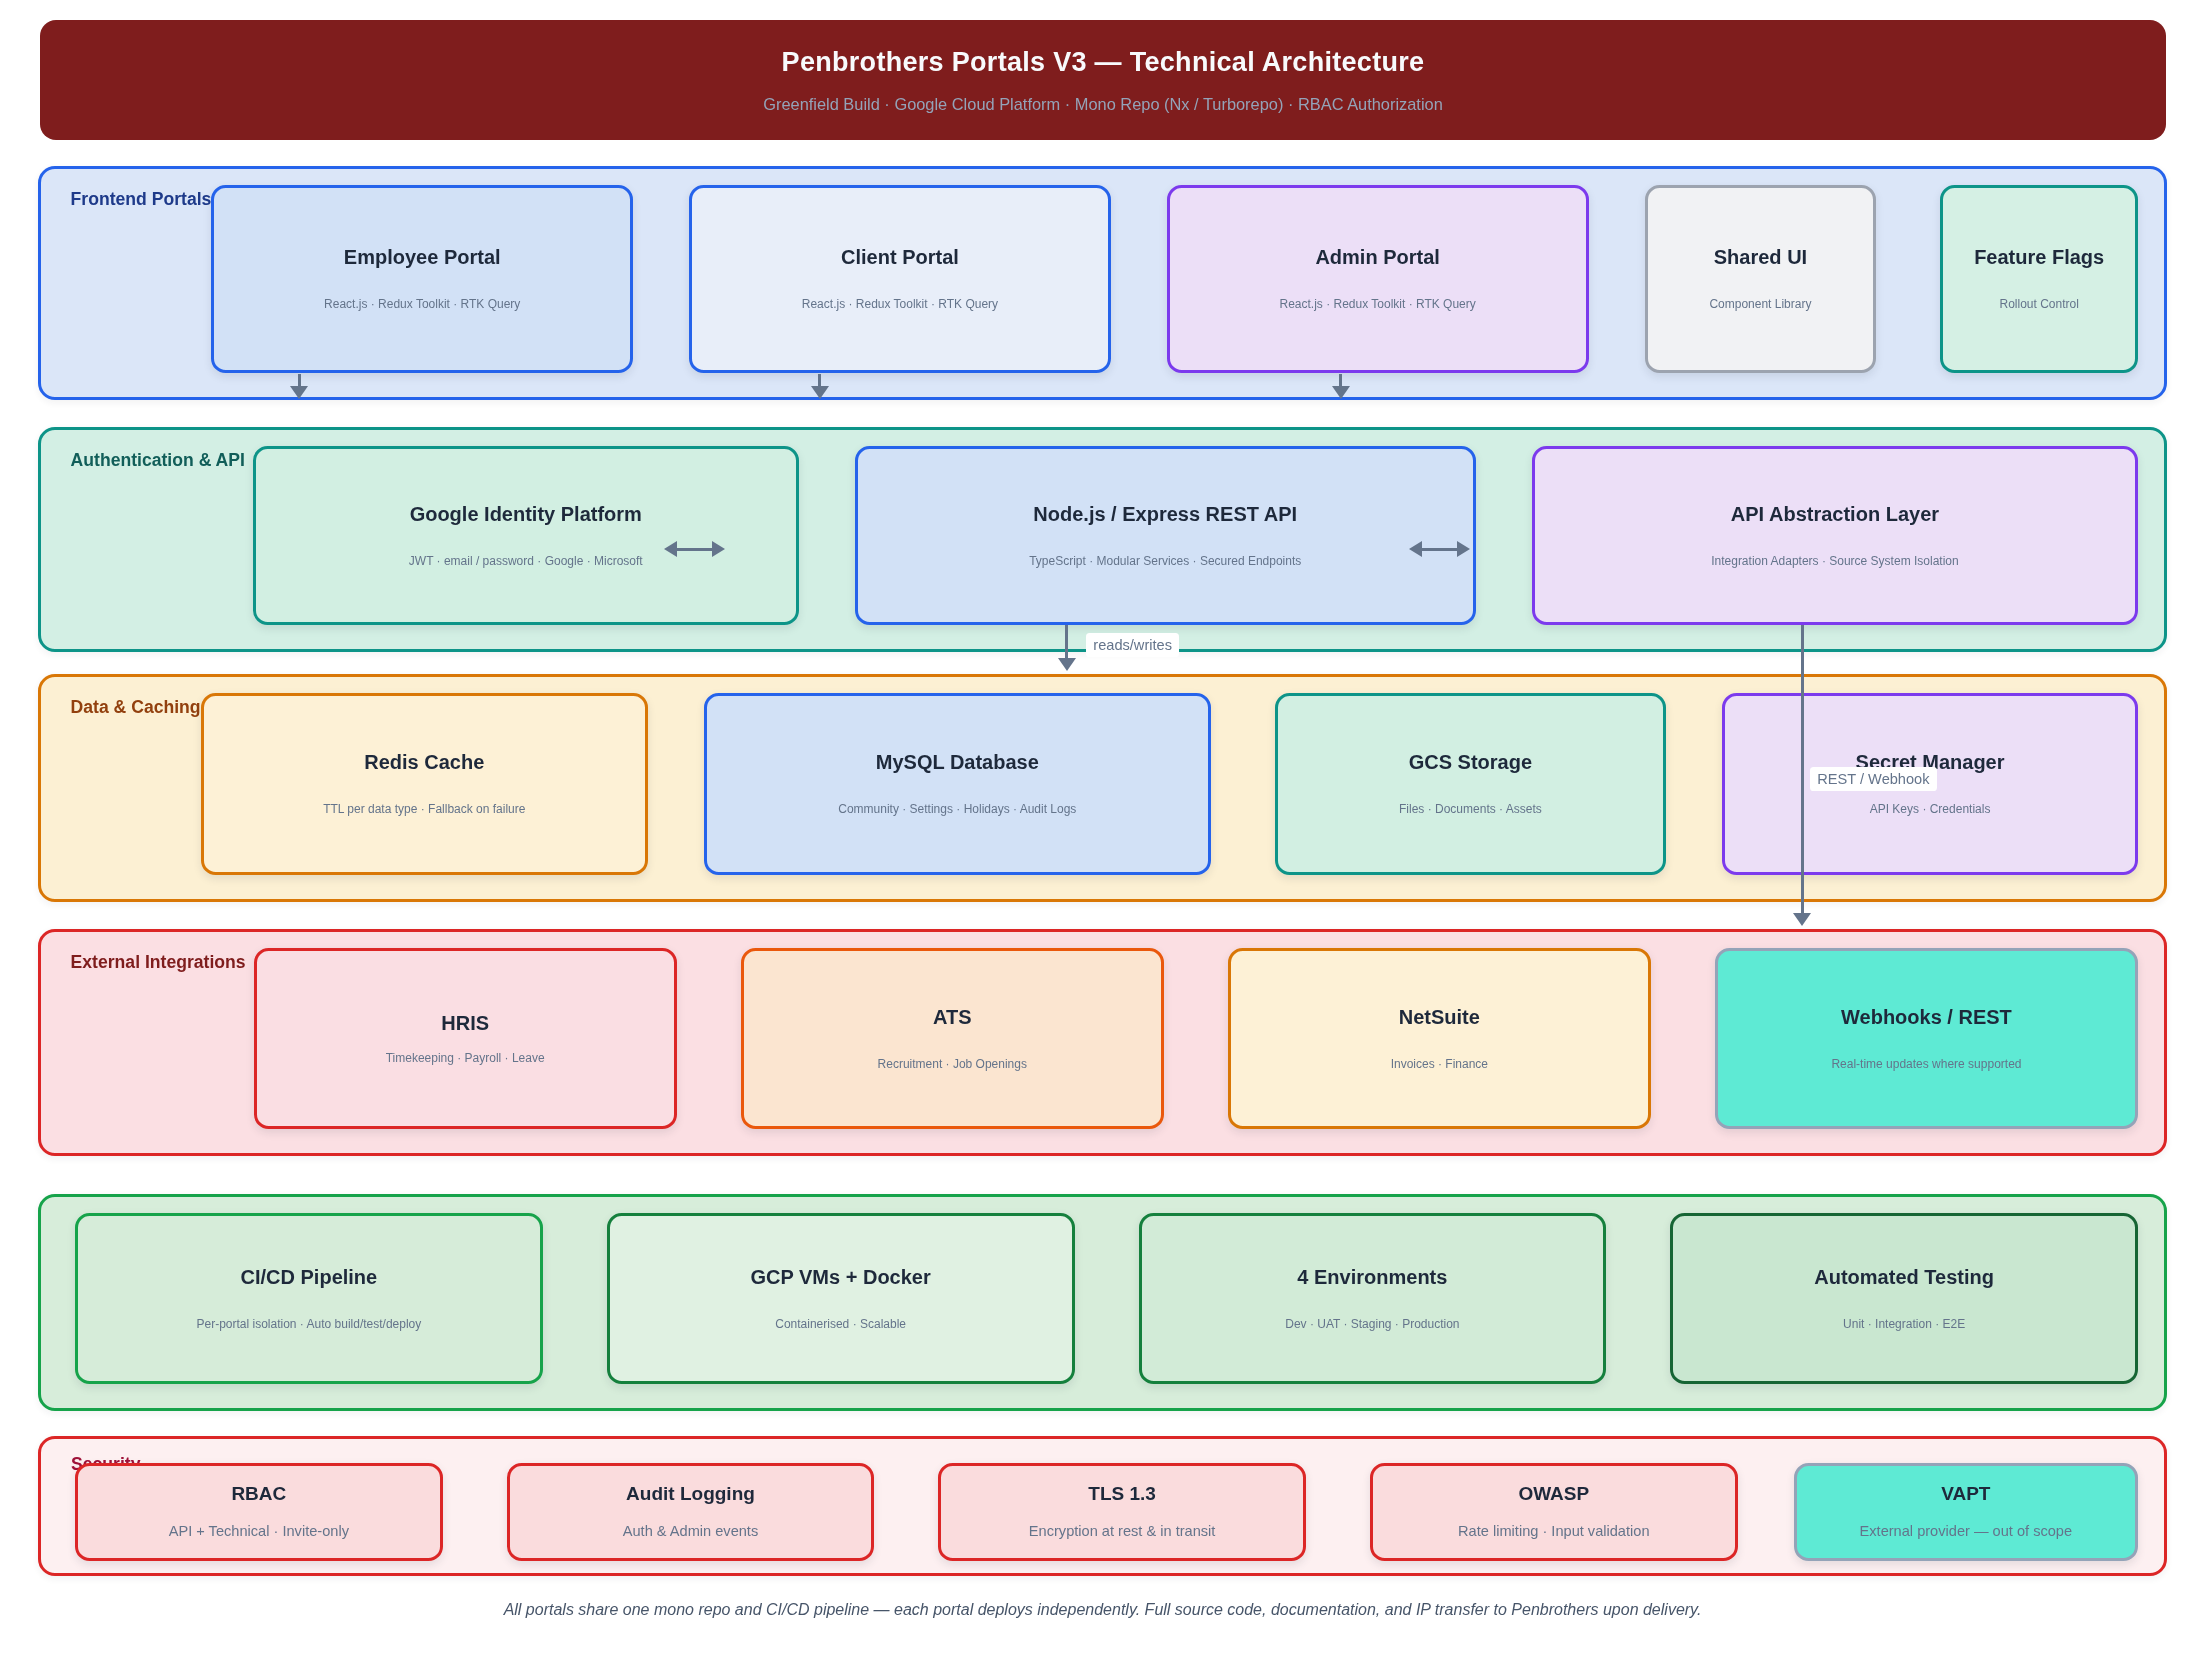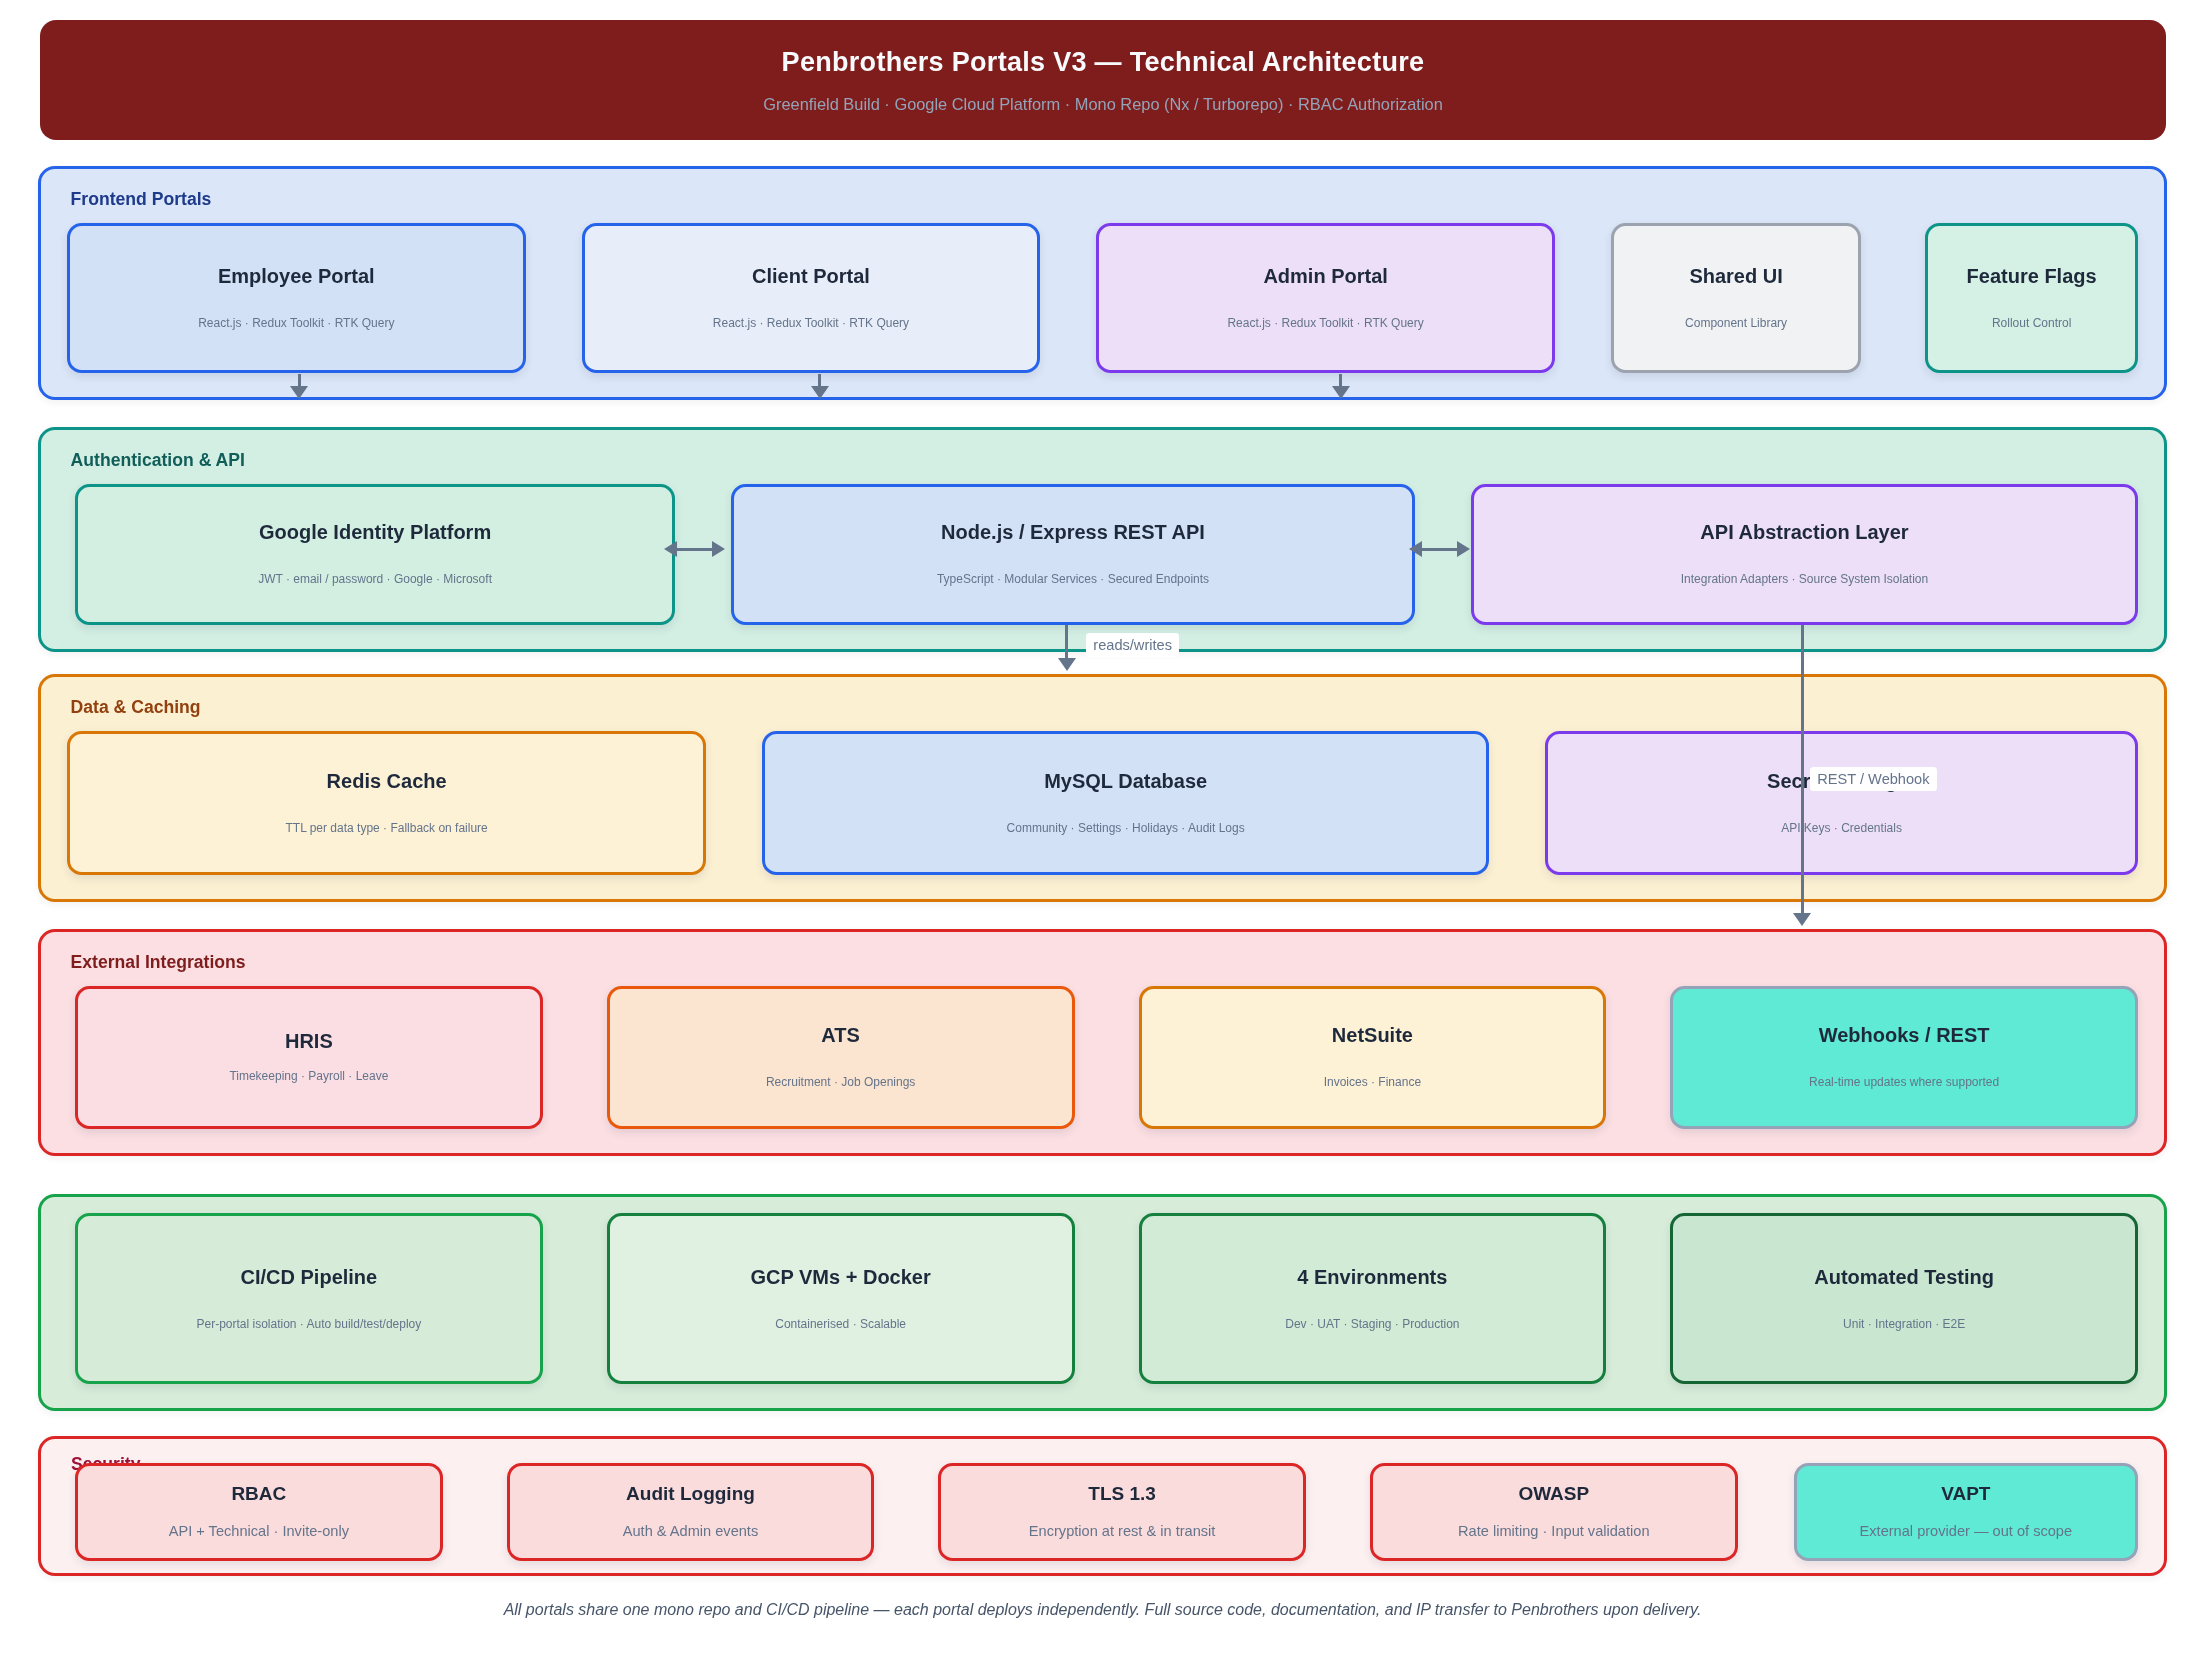--- a/index.html
+++ b/index.html
@@ -7,21 +7,21 @@
           font-family:"Liberation Sans",sans-serif;overflow:hidden;}
 
   
   .header{position:absolute;left:40px;top:20px;width:2126px;height:120px;background:#7f1d1d;
           border-radius:16px;display:flex;flex-direction:column;align-items:center;justify-content:center;gap:17px;}
   .header-title{color:#f8fafc;font-size:27px;font-weight:bold;letter-spacing:0.3px;}
   .header-subtitle{color:#94a3b8;font-size:16.4px;}
 
   
   .section{position:absolute;left:38px;width:2129px;box-sizing:border-box;border:3px solid;
-           border-radius:17px;display:flex;flex-direction:column;padding:16px 26px 24px;
+           border-radius:17px;display:flex;flex-direction:row;padding:16px 26px 24px;
            box-shadow:0 2.4px 7.3px rgba(30,41,59,.06);}
   .section-label{font-size:17.6px;font-weight:bold;margin:3.6px 0 13.4px 3.6px;}
   .cards{display:flex;gap:56px;flex:1;}
   .card{box-sizing:border-box;border:3.6px solid;border-radius:14.6px;display:flex;flex-direction:column;
         align-items:center;justify-content:center;gap:28px;padding:12px 18px;
         box-shadow:0 3.6px 8.5px rgba(30,41,59,.10);}
   .card-title{font-size:20px;font-weight:bold;color:#1e293b;text-align:center;}
   .card-sub{font-size:12px;color:#64748b;text-align:center;line-height:1.25;}
 
   #sec-frontend{top:166px;height:234px;background:#dbe6f8;border-color:#2563eb;}
@@ -139,20 +139,24 @@
     <div class="section-label">Data &amp; Caching</div>
     <div class="cards">
       <div class="card c-amber f-116">
         <div class="card-title">Redis Cache</div>
         <div class="card-sub">TTL per data type · Fallback on failure</div>
       </div>
       <div class="card c-blue f-133">
         <div class="card-title">MySQL Database</div>
         <div class="card-sub">Community · Settings · Holidays · Audit Logs</div>
       </div>
+      <div class="card c-mint f-100">
+        <div class="card-title">GCS Storage</div>
+        <div class="card-sub">Files · Documents · Assets</div>
+      </div>
       <div class="card c-purple f-107">
         <div class="card-title">Secret Manager</div>
         <div class="card-sub">API Keys · Credentials</div>
       </div>
     </div>
   </div>
 
   <div class="section" id="sec-external">
     <div class="section-label">External Integrations</div>
     <div class="cards">

